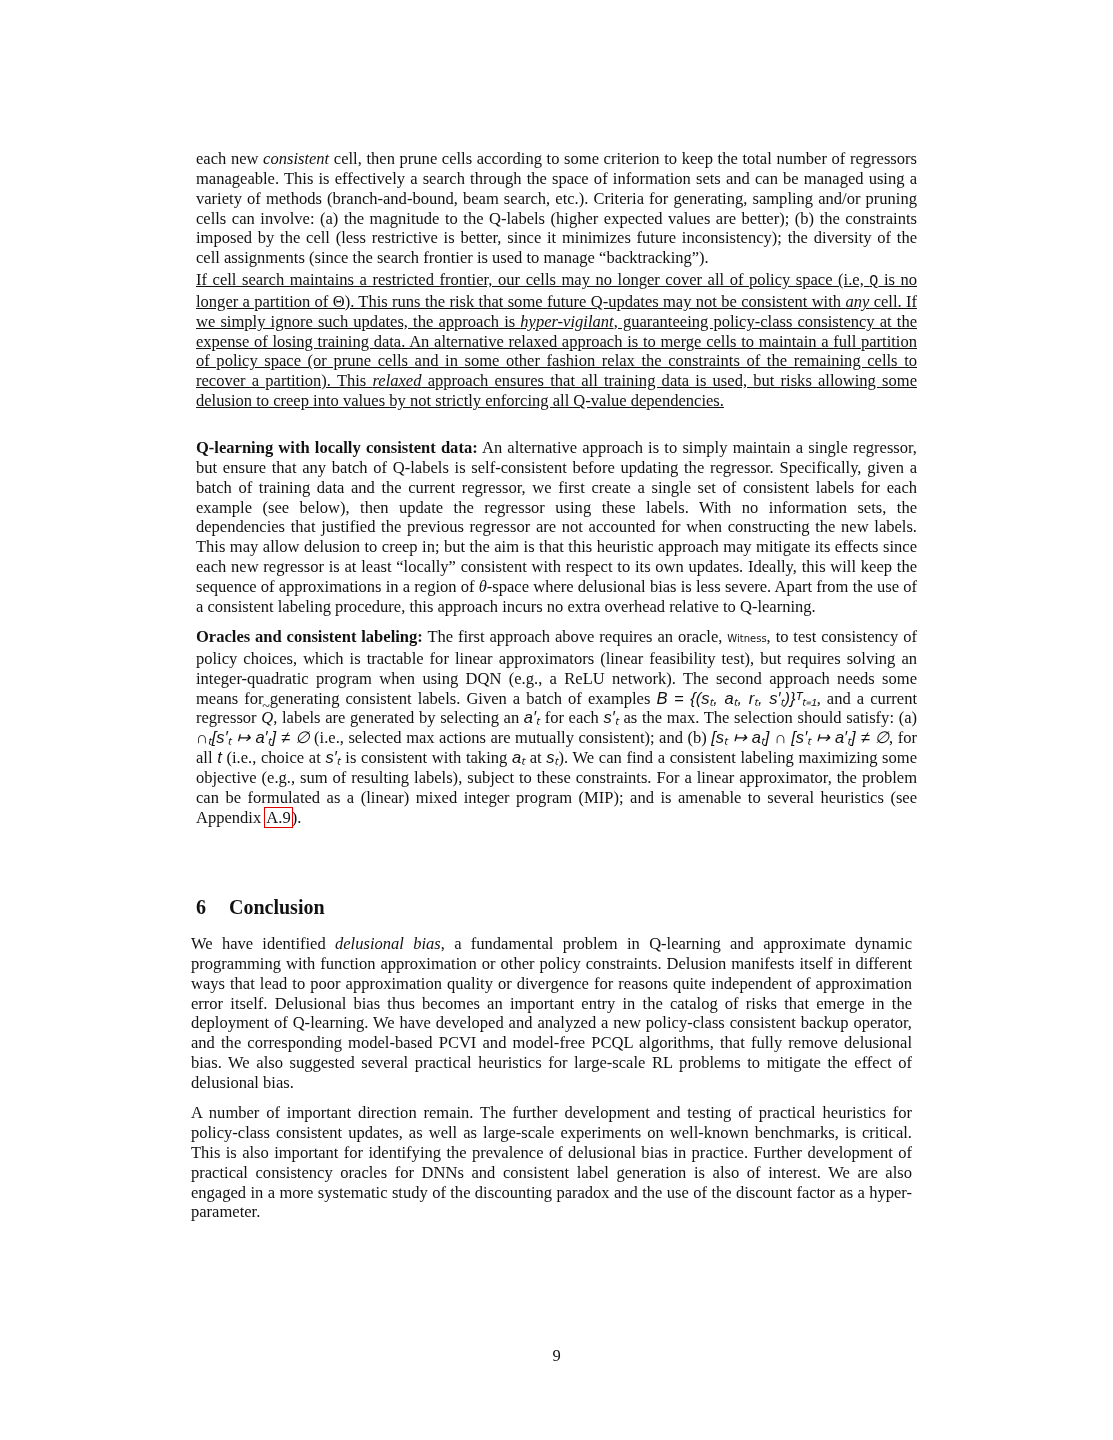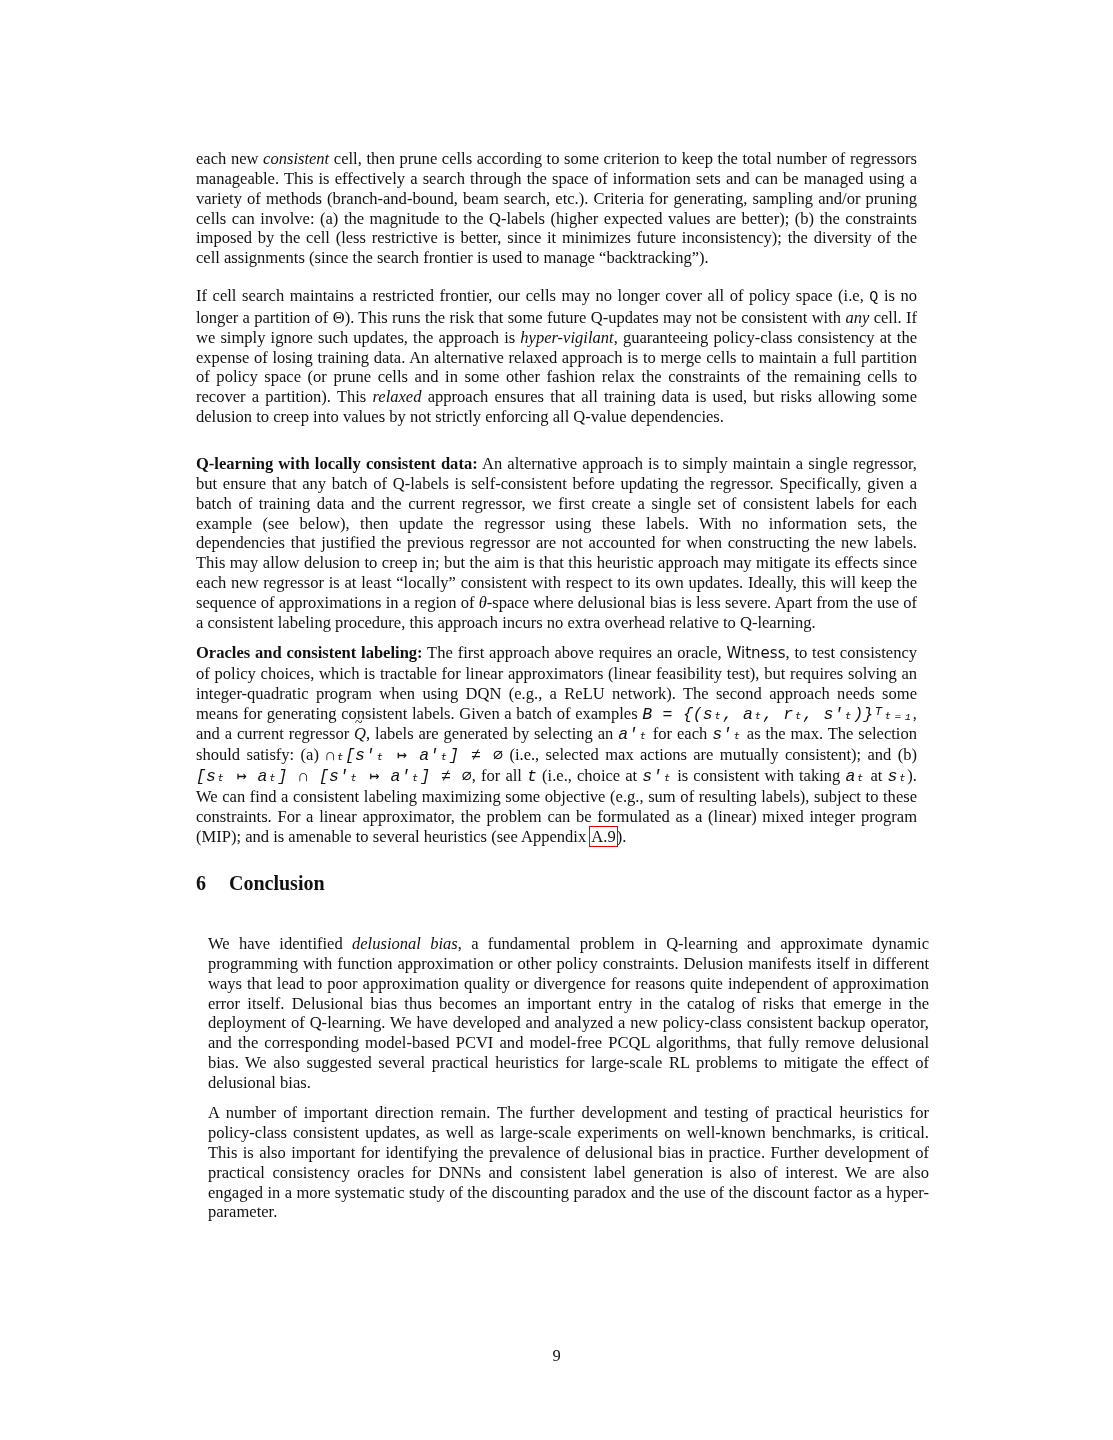--- a/index.html
+++ b/index.html
@@ -2,35 +2,35 @@
 <html><head>
 <meta charset="utf-8">
 <style>
   html, body { margin: 0; padding: 0; background: #ffffff; }
   body { width: 1113px; height: 1440px; position: relative; overflow: hidden;
          font-family: "Liberation Serif", "DejaVu Serif", serif; color: #111; }
   .page { position: absolute; left: 196px; top: 149px; width: 721px; }
   p { margin: 0; font-size: 16.55px; line-height: 19.85px; text-align: justify; text-justify: inter-word; }
   p + p { margin-top: 10px; }
   .p1 { }
-  .p2 { margin-top: 18px; }
+  .p2 { margin-top: 2px; text-decoration: underline; }
   .p3 { margin-top: 27px; }
   .p4 { margin-top: 10.5px; }
   em, i { font-style: italic; }
   b.runin { font-weight: bold; }
   .mono { font-family: "Liberation Mono", "DejaVu Sans Mono", monospace; font-size: 15px; }
-  .sans { font-family: "DejaVu Sans", "Liberation Sans", sans-serif; font-size: 15px; }
-  .math { font-family: Liberation Mono, monospace; font-style: italic; white-space: nowrap; }
+  .sans { font-family: "DejaVu Sans", "Liberation Sans", sans-serif; font-size: 10px; }
+  .math { font-family: Liberation Sans, sans-serif; font-style: italic; white-space: nowrap; }
   .qtilde { position: relative; display: inline-block; font-style: italic; }
   .qtilde::before { content: "~"; position: absolute; left: 1px; top: -11px; font-style: normal; font-size: 14px; }
   .link-box { outline: 1.5px solid #e00000; outline-offset: 0px; padding: 0 1px; }
-  h2 { position: absolute; left: 196px; top: 872px; margin: 0; font-size: 20px; font-weight: bold;
+  h2 { position: absolute; left: 196px; top: 896px; margin: 0; font-size: 20px; font-weight: bold;
        font-family: "Liberation Serif", "DejaVu Serif", serif; }
   h2 .num { display: inline-block; width: 33px; }
-  .concl { position: absolute; left: 208px; top: 934px; width: 721px; }
+  .concl { position: absolute; left: 191px; top: 934px; width: 721px; }
   .pagenum { position: absolute; top: 1346px; left: 0; width: 1113px; text-align: center; font-size: 16.5px; }
 </style>
 </head>
 <body>
 
 <div class="page">
   <p class="p1"><span>each new </span><em>consistent</em><span> cell, then prune cells according to some criterion to keep the total number of regressors manageable. This is effectively a search through the space of information sets and can be managed using a variety of methods (branch-and-bound, beam search, etc.). Criteria for generating, sampling and/or pruning cells can involve: (a) the magnitude to the Q-labels (higher expected values are better); (b) the constraints imposed by the cell (less restrictive is better, since it minimizes future inconsistency); the diversity of the cell assignments (since the search frontier is used to manage “backtracking”).</span></p>
 
   <p class="p2"><span>If cell search maintains a restricted frontier, our cells may no longer cover all of policy space (i.e, </span><span class="mono">Q</span><span> is no longer a partition of Θ). This runs the risk that some future Q-updates may not be consistent with </span><em>any</em><span> cell. If we simply ignore such updates, the approach is </span><em>hyper-vigilant</em><span>, guaranteeing policy-class consistency at the expense of losing training data. An alternative relaxed approach is to merge cells to maintain a full partition of policy space (or prune cells and in some other fashion relax the constraints of the remaining cells to recover a partition). This </span><em>relaxed</em><span> approach ensures that all training data is used, but risks allowing some delusion to creep into values by not strictly enforcing all Q-value dependencies.</span></p>
 

